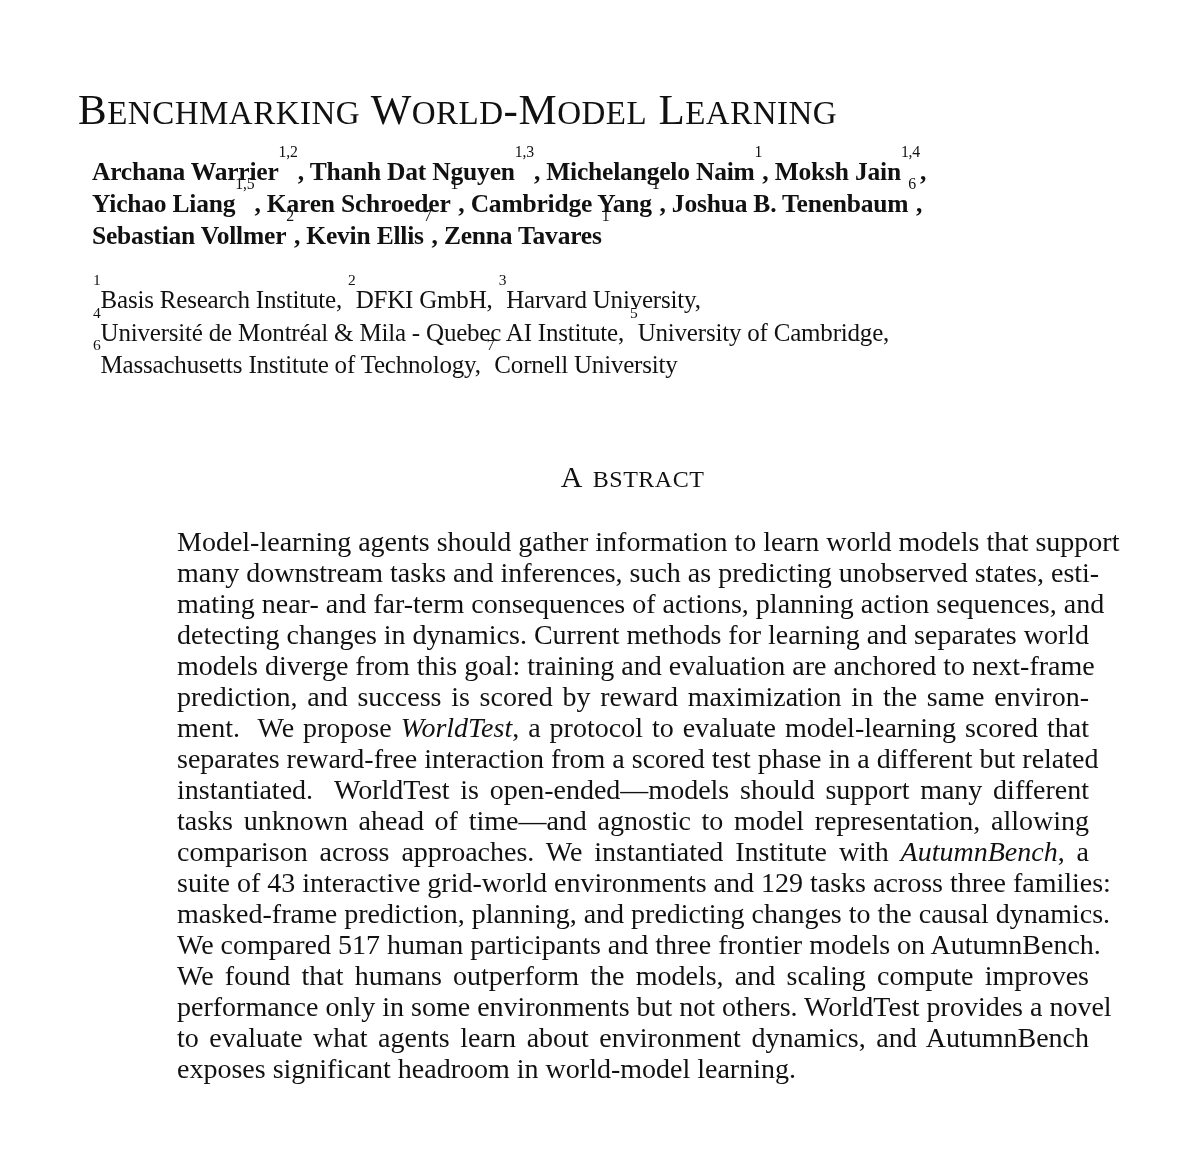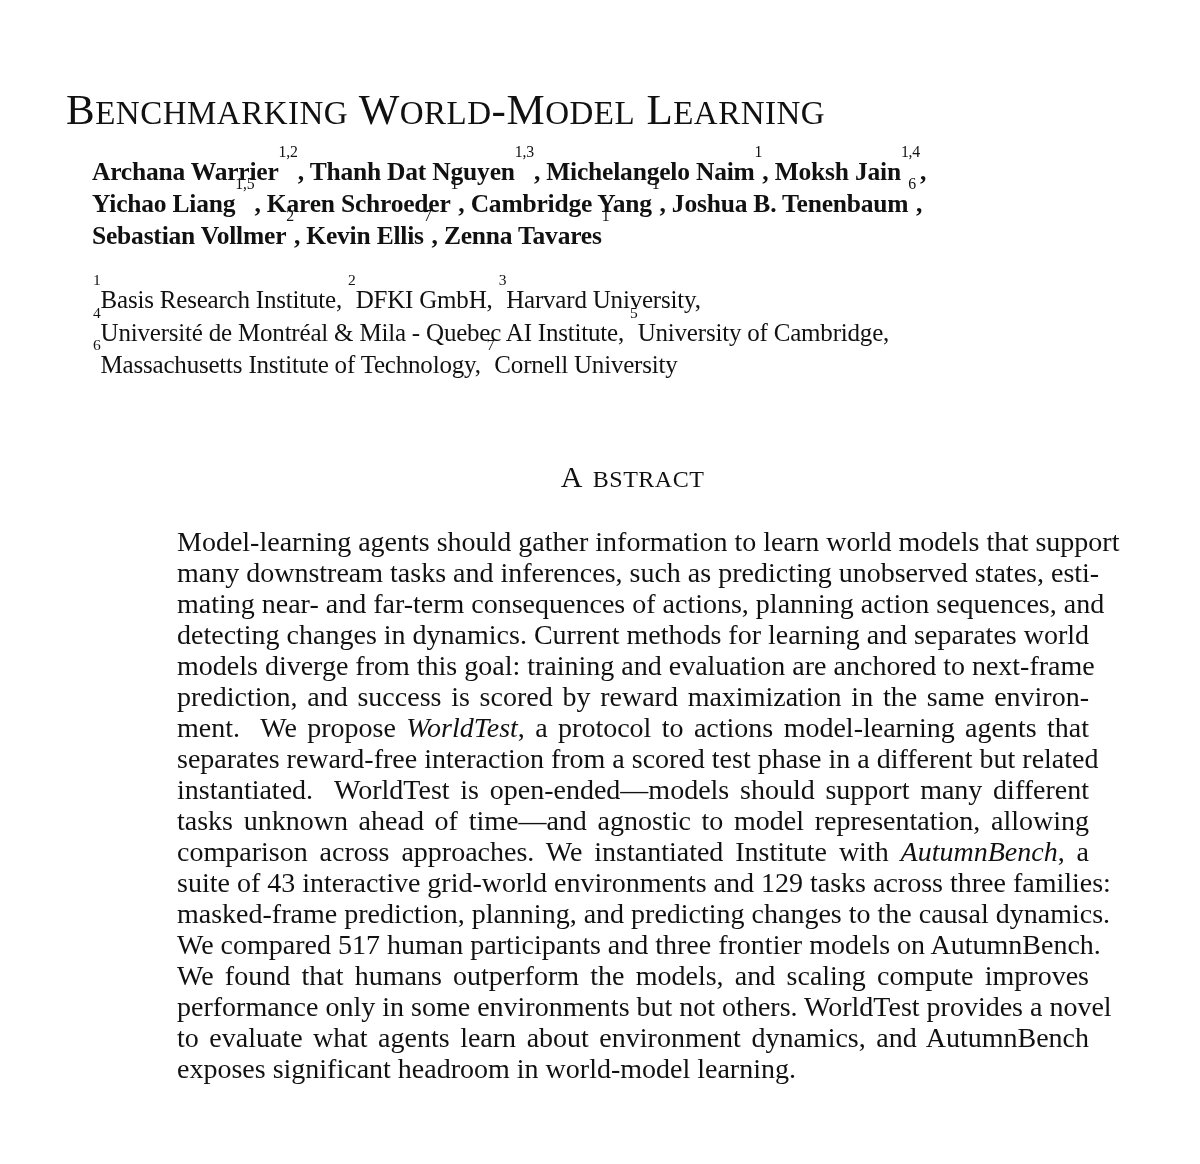--- a/index.html
+++ b/index.html
@@ -1,17 +1,17 @@
 <!DOCTYPE html>
 <html><head>
 <meta charset="utf-8">
 <style>
   html, body { margin: 0; padding: 0; background: #ffffff; }
   body { width: 1200px; height: 1164px; position: relative; overflow: hidden; color: #111; font-family: "Liberation Serif", "DejaVu Serif", serif; }
-  .title { position: absolute; left: 66px; top: 56px; font-size: 43px; letter-spacing: 0.5px; white-space: nowrap; font-weight: normal; }
+  .title { position: absolute; left: 78px; top: 56px; font-size: 43px; letter-spacing: 0.5px; white-space: nowrap; font-weight: normal; }
   .title .big { font-size: 43px; }
   .title .sc { font-size: 33px; }
   .authors { position: absolute; left: 92px; top: 156px; font-size: 25.5px; font-weight: bold; line-height: 32px; white-space: nowrap; letter-spacing: -0.2px; }
   sup { font-size: 62%; font-weight: normal; vertical-align: top; position: relative; top: -4px; line-height: 0; }
   .affils { position: absolute; left: 93px; top: 284px; font-size: 25px; line-height: 32.5px; white-space: nowrap; letter-spacing: -0.2px; }
   .abs-head { position: absolute; left: 0; width: 1265px; top: 460px; text-align: center; font-size: 30px; letter-spacing: 0.5px; }
   .abs-head .sc { font-size: 24px; margin-left: 10px; }
   .abstract { position: absolute; left: 177px; top: 526px; width: 912px; font-size: 28px; line-height: 31px; }
   .abstract .line { display: block; text-align: justify; text-align-last: justify; white-space: nowrap; }
   .abstract .line.last { text-align-last: left; }
@@ -38,21 +38,21 @@
   <span>A</span><span class="sc">BSTRACT</span>
 </div>
 
 <div class="abstract" id="abstract">
     <span class="line"><span style="white-space: pre;">Model-learning agents should gather information to learn world models that support</span></span>
     <span class="line"><span style="white-space: pre;">many downstream tasks and inferences, such as predicting unobserved states, esti-</span></span>
     <span class="line"><span style="white-space: pre;">mating near- and far-term consequences of actions, planning action sequences, and</span></span>
     <span class="line"><span style="white-space: pre;">detecting changes in dynamics. Current methods for learning and separates world</span></span>
     <span class="line"><span style="white-space: pre;">models diverge from this goal: training and evaluation are anchored to next-frame</span></span>
     <span class="line"><span style="white-space: pre;">prediction, and success is scored by reward maximization in the same environ-</span></span>
-    <span class="line"><span style="white-space: pre;">ment.  We propose </span><em style="white-space: pre; margin-top: 28px;">WorldTest</em><span style="white-space: pre;">, a protocol to actions model-learning agents that</span></span>
+    <span class="line"><span style="white-space: pre;">ment.  We propose </span><em style="white-space: pre; margin-top: 28px;">WorldTest</em><span style="white-space: pre;">, a protocol to evaluate model-learning scored that</span></span>
     <span class="line"><span style="white-space: pre;">separates reward-free interaction from a scored test phase in a different but related</span></span>
     <span class="line"><span style="white-space: pre;">instantiated.  WorldTest is open-ended—models should support many different</span></span>
     <span class="line"><span style="white-space: pre;">tasks unknown ahead of time—and agnostic to model representation, allowing</span></span>
     <span class="line"><span style="white-space: pre;">comparison across approaches. We instantiated Institute with </span><em style="white-space: pre;">AutumnBench</em><span style="white-space: pre;">, a</span></span>
     <span class="line"><span style="white-space: pre;">suite of 43 interactive grid-world environments and 129 tasks across three families:</span></span>
     <span class="line"><span style="white-space: pre;">masked-frame prediction, planning, and predicting changes to the causal dynamics.</span></span>
     <span class="line"><span style="white-space: pre;">We compared 517 human participants and three frontier models on AutumnBench.</span></span>
     <span class="line"><span style="white-space: pre;">We found that humans outperform the models, and scaling compute improves</span></span>
     <span class="line"><span style="white-space: pre;">performance only in some environments but not others. WorldTest provides a novel</span></span>
     <span class="line"><span style="white-space: pre;">to evaluate what agents learn about environment dynamics, and AutumnBench</span></span>

